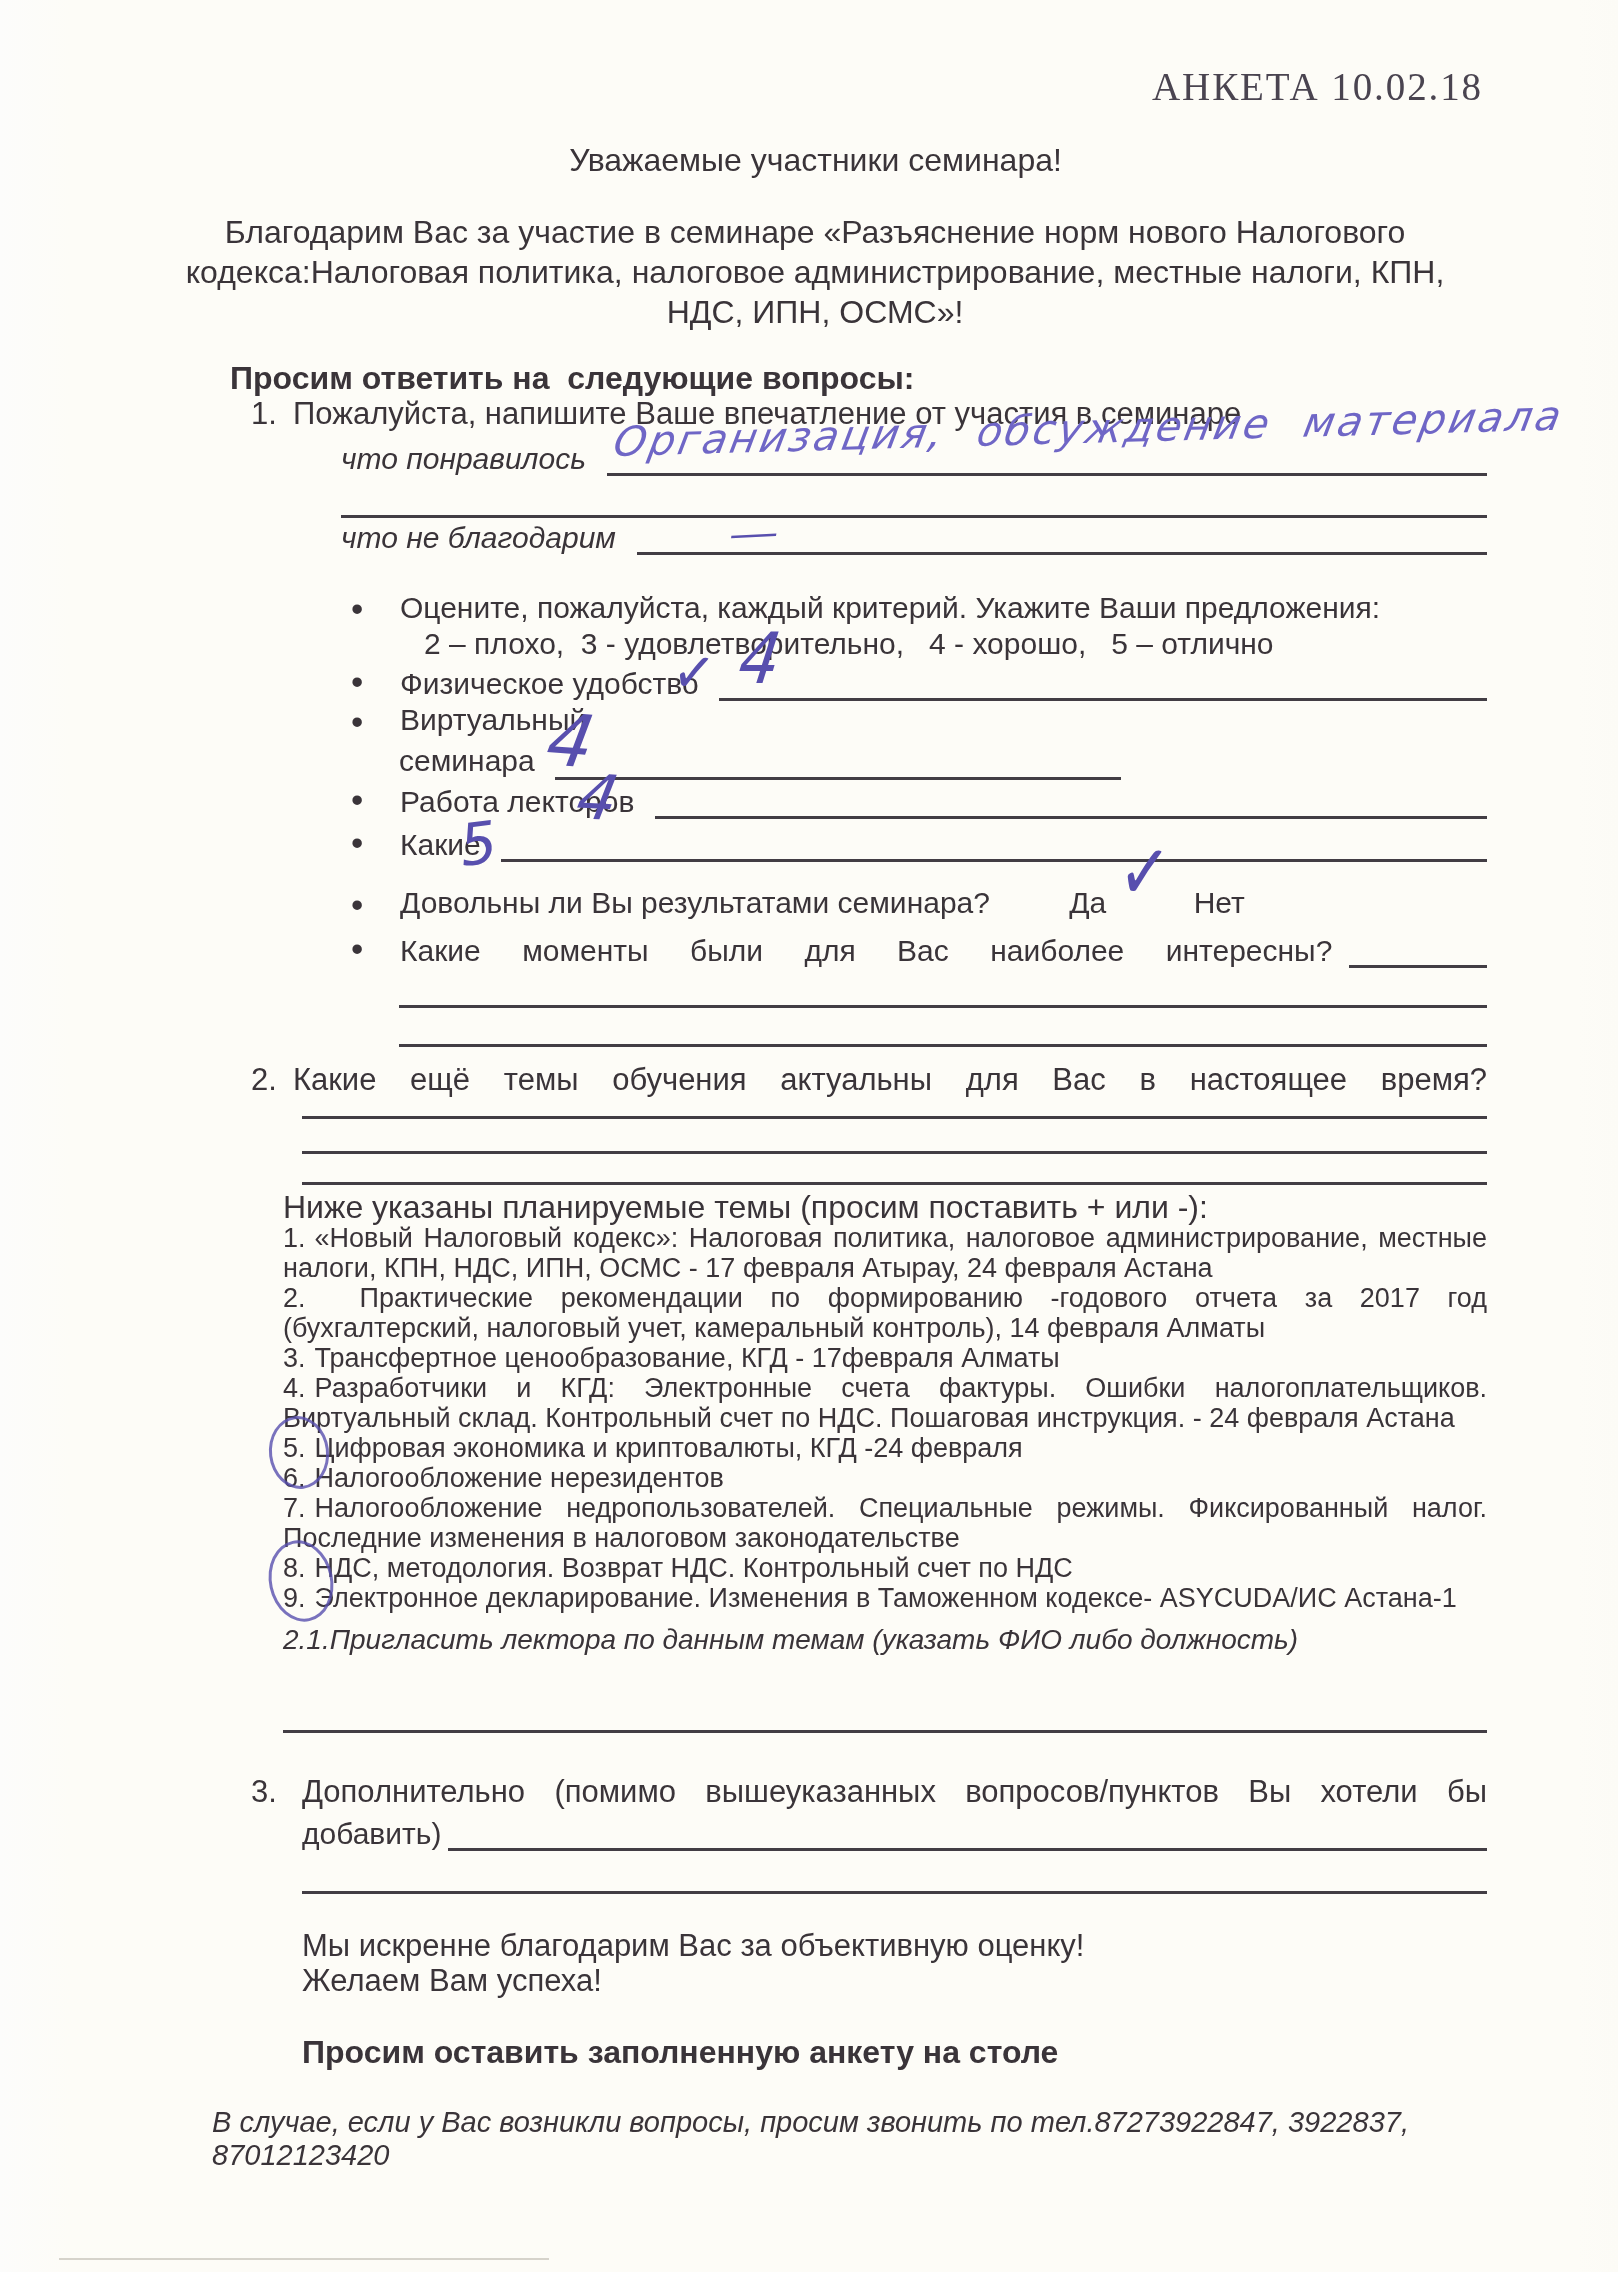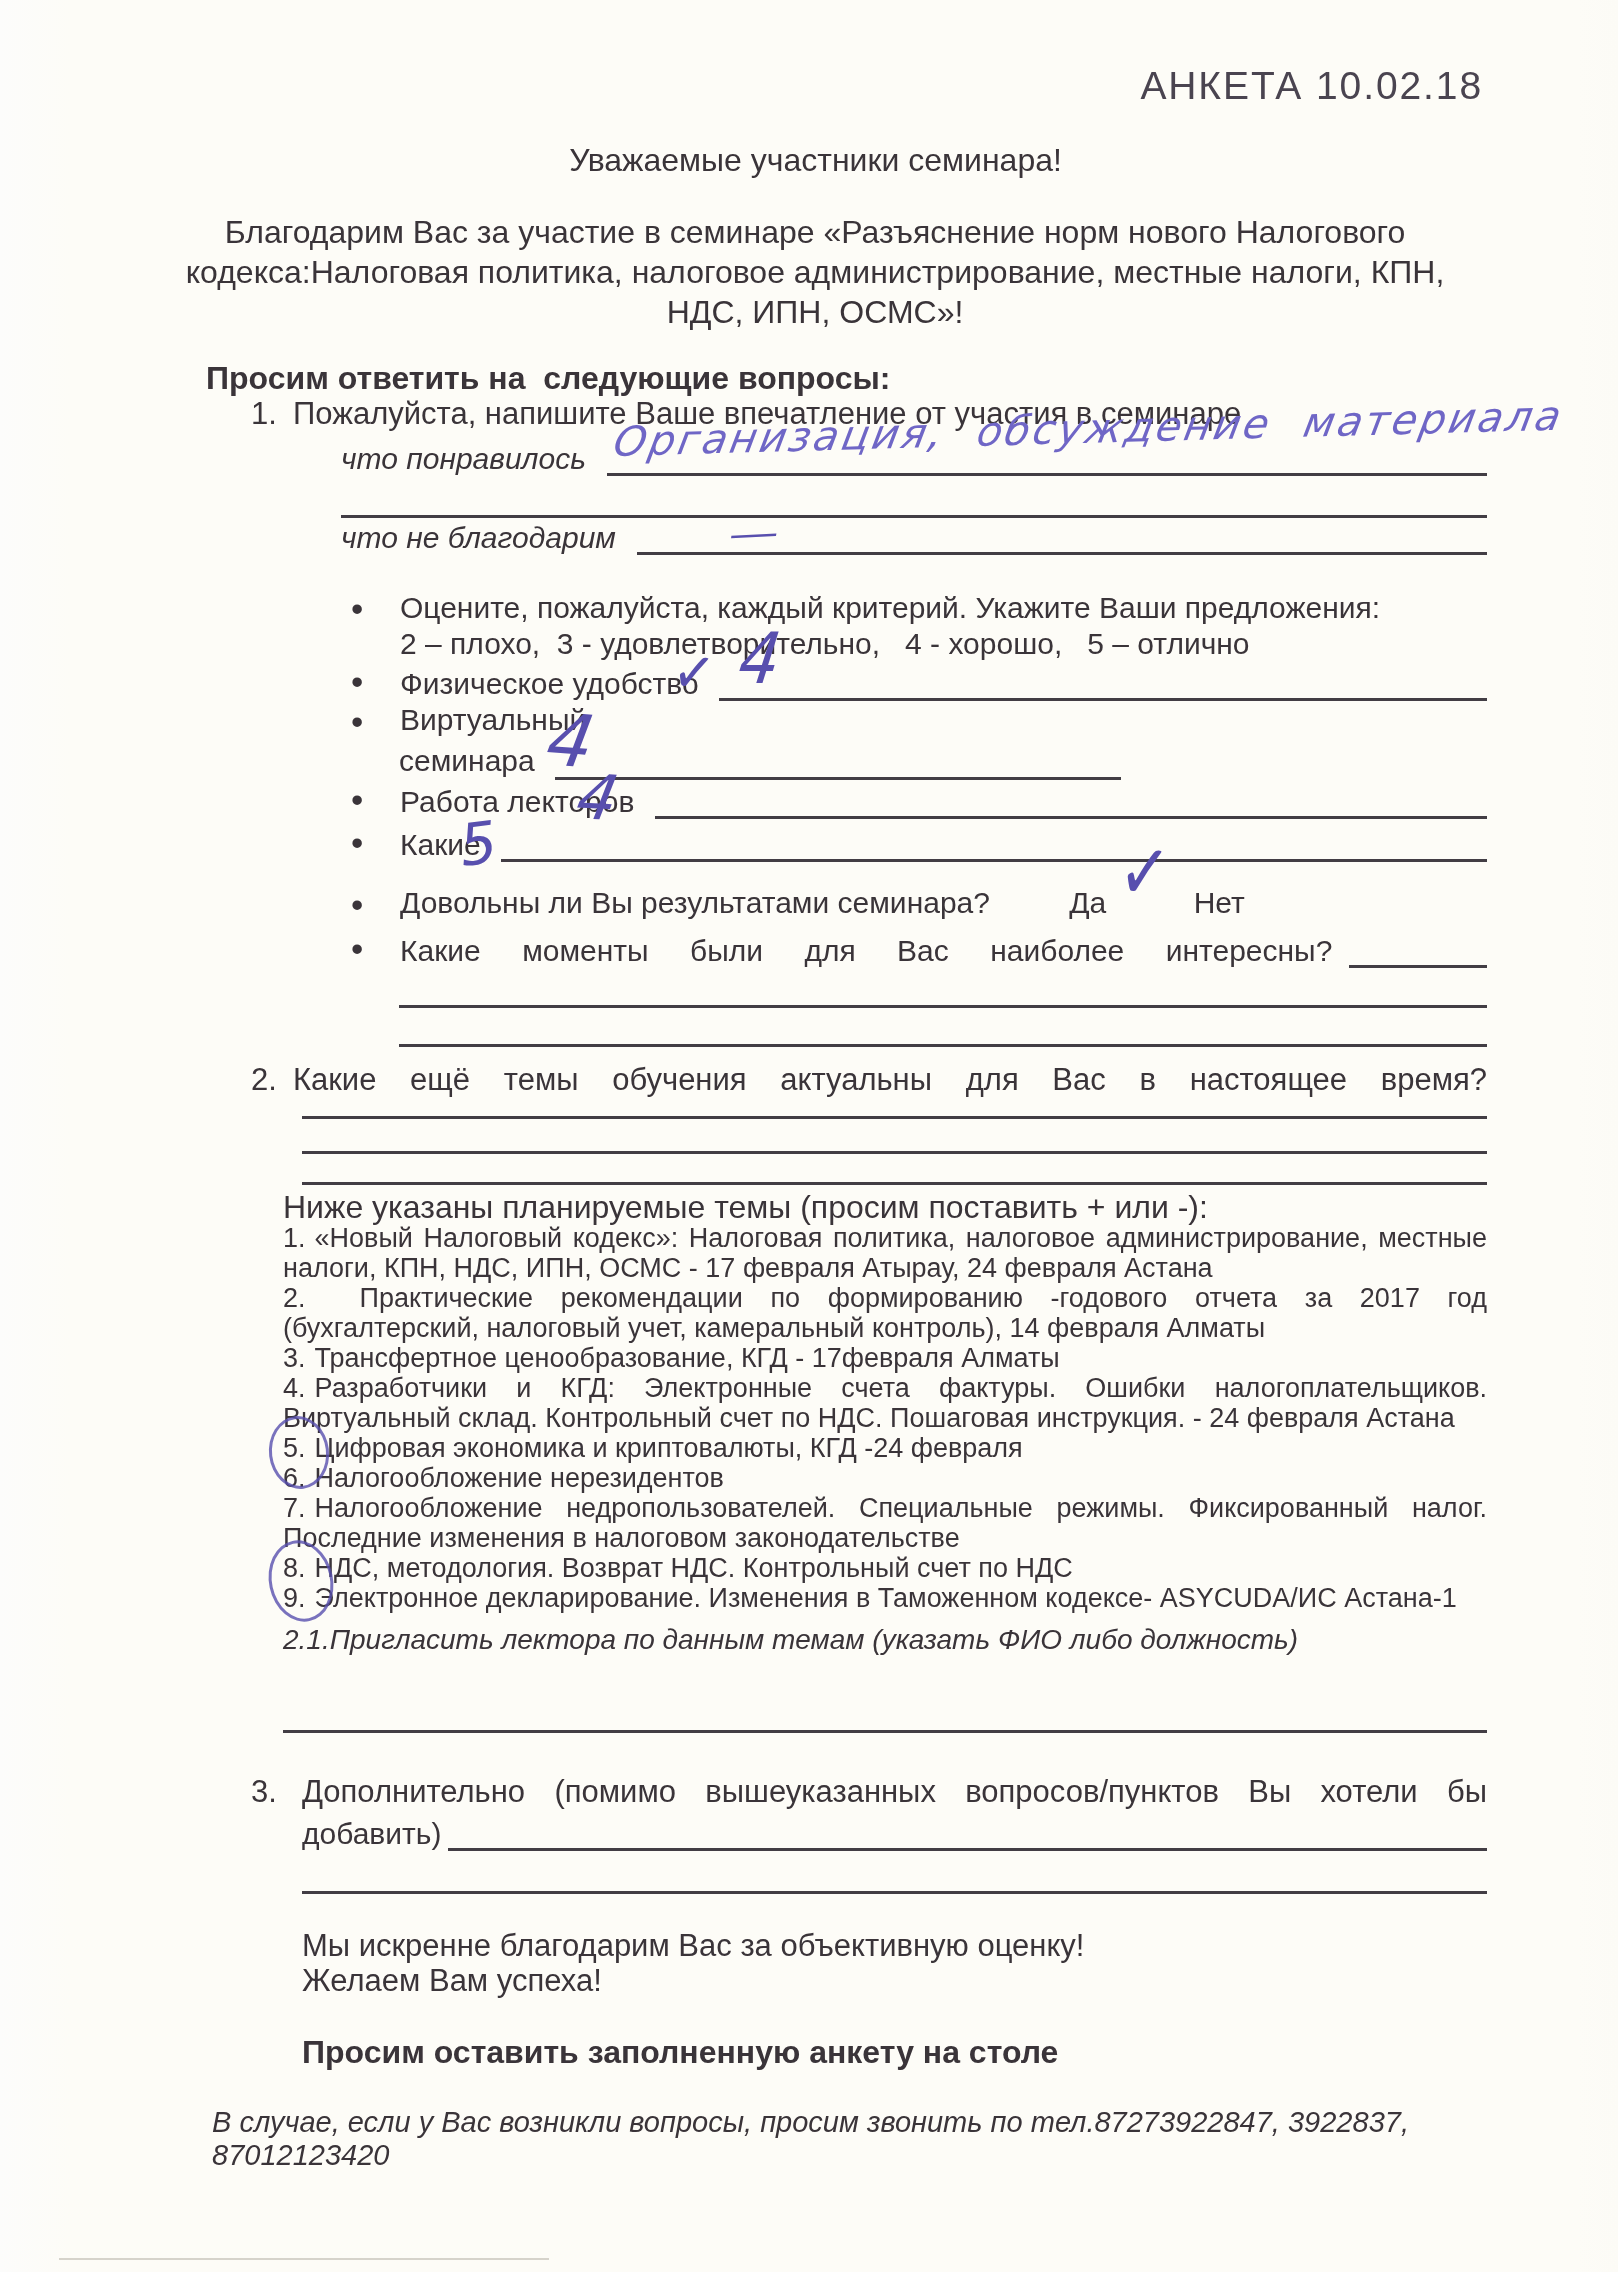--- a/index.html
+++ b/index.html
@@ -4,25 +4,25 @@
 <style>
   html,body { margin:0; padding:0; background:#e8e6e1; }
   .page {
     position:relative; width:1618px; height:2273px; margin:0 auto;
     background:linear-gradient(90deg,#fcfcfb 0px,#fdfcf7 71px,#fdfcf7 1577px,#fcfbf6 1618px);
     font-family:"Liberation Sans","DejaVu Sans",sans-serif;
     color:#3a3439; font-size:30px; overflow:hidden;
     --ink:#584fae; --linec:#423d44;
   }
   .abs { position:absolute; }
-  .serif { font-family:Liberation Sans, sans-serif;margin-left:41px; }
+  .serif { font-family:Liberation Serif, serif;margin-left:41px; }
   .b { font-weight:bold; }
   .i { font-style:italic; }
   .center { text-align:center; }
-  .prewrap { white-space:pre-wrap; }
+  .prewrap { white-space:pre-wrap;margin-left:24px; }
   .jlast { text-align:justify; text-align-last:justify; }
   .just { text-align:justify; }
 
   .hdr { top:64px; right:135px; font-size:39px; letter-spacing:1.9px; color:#4a4450; }
   .greet { top:142px; left:0; right:0; font-size:32px;padding-left:13px; }
   .intro { top:212px; left:152px; width:1326px; font-size:32px; line-height:40px; }
   .sect { top:360px; left:206px; font-size:32px; }
 
   .qrow { display:flex; align-items:flex-start; }
   .qnum { flex:0 0 42px; }

